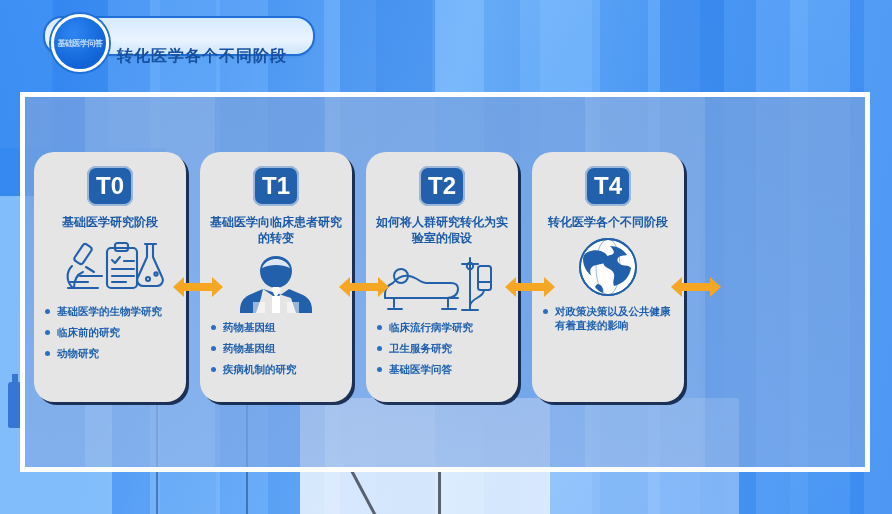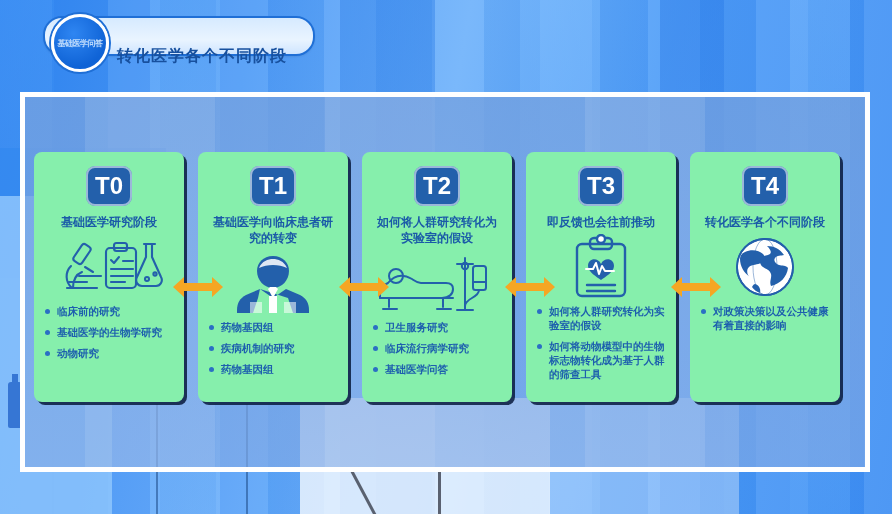--- a/index.html
+++ b/index.html
@@ -62,21 +62,21 @@
   .panel{position:absolute;left:20px;top:92px;width:850px;height:380px;
      border:5px solid #ffffff;box-sizing:border-box;
      background:linear-gradient(180deg,rgba(116,161,224,.78),rgba(130,170,230,.66));
      z-index:3;}
   .panelinner{position:absolute;inset:0;overflow:hidden;}
   .pv{position:absolute;top:0;bottom:0;background:rgba(255,255,255,.10);}
 
   
   .cards{position:absolute;left:34px;top:152px;width:822px;height:250px;
      display:flex;gap:0;z-index:5;}
-  .card{width:152px;margin-right:14px;background:#86efac;border-radius:8px;
+  .card{width:152px;margin-right:14px;background:#e5e5e5;border-radius:20px;
      box-shadow:3px 3px 0 rgba(8,26,60,.85);position:relative;
      padding:14px 10px 10px;box-sizing:border-box;}
   .card:last-child{margin-right:16px;}
   .badge{width:46px;height:40px;margin:0 auto;border-radius:9px;
      background:#2360ab;display:flex;align-items:center;justify-content:center;
      box-shadow:inset 0 0 0 2px rgba(255,255,255,.55);}
   .badge span{color:#fff;font-size:24px;font-weight:bold;letter-spacing:0px;line-height:1;}
   .ctitle{margin-top:8px;text-align:center;font-size:12px;font-weight:bold;
      color:#1a5aa8;line-height:16px;}
   .cicon{height:66px;display:flex;align-items:center;justify-content:center;margin-top:4px;}
@@ -154,22 +154,22 @@
           <path d="M62 33 h22"></path>
           <path d="M62 40 h22"></path>
           <path d="M62 46 h14"></path>
         <path d="M95 8 h11"></path>
         <path d="M97 8 v13 l-9 20 a6 6 0 0 0 5 9 h14 a6 6 0 0 0 5 -9 l-9 -20 V8"></path>
         <circle cx="98" cy="43" r="2"></circle>
           <circle cx="106" cy="38" r="1.6"></circle>
       </svg>
     </div>
     <ul class="blist">
+      <li>基础医学的生物学研究</li>
       <li>临床前的研究</li>
-      <li>基础医学的生物学研究</li>
       <li>动物研究</li>
     </ul>
   </div>
 
   <div class="card">
     <div class="badge">
       <span>T1</span>
     </div>
     <div class="ctitle">基础医学向临床患者研究的转变</div>
     <div class="cicon">
@@ -179,22 +179,22 @@
         <path d="M30 37 L43 46 L56 37 l14 6 c6 3 9 8 9 15 v3 H63 L58 46 Z"></path>
         <path d="M30 37 L16 43 c-6 3-9 8-9 15 v3 h16 l5-15 Z"></path>
         <path d="M38 37 l5 9 l5-9 l-2-2 h-6 z" fill="#fff"></path>
         <rect x="39" y="44" width="8" height="17" fill="#fff"></rect>
         <path d="M20 50 h12 v11 H20z" fill="#fff" opacity=".55"></path>
         <path d="M54 50 h12 v11 H54z" fill="#fff" opacity=".55"></path>
       </svg>
     </div>
     <ul class="blist">
       <li>药物基因组</li>
+      <li>药物基因组</li>
       <li>疾病机制的研究</li>
-      <li>药物基因组</li>
     </ul>
   </div>
 
   <div class="card">
     <div class="badge">
       <span>T2</span>
     </div>
     <div class="ctitle">如何将人群研究转化为实验室的假设</div>
     <div class="cicon">
       <svg width="120" height="62" viewBox="0 0 120 62" fill="none" stroke="#2360ab" stroke-width="2" stroke-linecap="round" stroke-linejoin="round">
@@ -206,46 +206,26 @@
         <path d="M88 18 v40"></path>
         <path d="M80 12 h16 M88 6 v12"></path>
         <circle cx="88" cy="14" r="3.2"></circle>
         <rect x="96" y="14" width="13" height="24" rx="2.5"></rect>
         <path d="M96 30 h13"></path>
         <path d="M102 38 c0 8-14 8-14 16"></path>
         <path d="M80 58 h16"></path>
       </svg>
     </div>
     <ul class="blist">
+      <li>临床流行病学研究</li>
       <li>卫生服务研究</li>
-      <li>临床流行病学研究</li>
       <li>基础医学问答</li>
     </ul>
   </div>
 
-  <div class="card">
-    <div class="badge">
-      <span>T3</span>
-    </div>
-    <div class="ctitle">即反馈也会往前推动</div>
-    <div class="cicon">
-      <svg width="72" height="66" viewBox="0 0 72 66" fill="none" stroke="#2360ab" stroke-width="2.4" stroke-linecap="round" stroke-linejoin="round">
-        <rect x="12" y="10" width="48" height="52" rx="5"></rect>
-        <rect x="25" y="4" width="22" height="11" rx="4"></rect>
-        <circle cx="36" cy="5" r="4" fill="#fff"></circle>
-        <path d="M36 30 c-3-7-13-6-13 2 0 6 9 11 13 14 4-3 13-8 13-14 0-8-10-9-13-2z" fill="#2360ab" stroke="none"></path>
-        <path d="M21 35 h7 l3-6 3 11 3-8 3 5 h9" stroke="#fff" stroke-width="2"></path>
-        <path d="M22 51 h28 M22 57 h28"></path>
-      </svg>
-    </div>
-    <ul class="blist">
-      <li>如何将人群研究转化为实验室的假设</li>
-      <li>如何将动物模型中的生物标志物转化成为基于人群的筛查工具</li>
-    </ul>
-  </div>
 
   <div class="card">
     <div class="badge">
       <span>T4</span>
     </div>
     <div class="ctitle">转化医学各个不同阶段</div>
     <div class="cicon">
       <svg width="72" height="66" viewBox="0 0 72 66" fill="none">
         <circle cx="36" cy="33" r="28" stroke="#2360ab" stroke-width="1.8" fill="#fff"></circle>
         <g fill="#2360ab">

